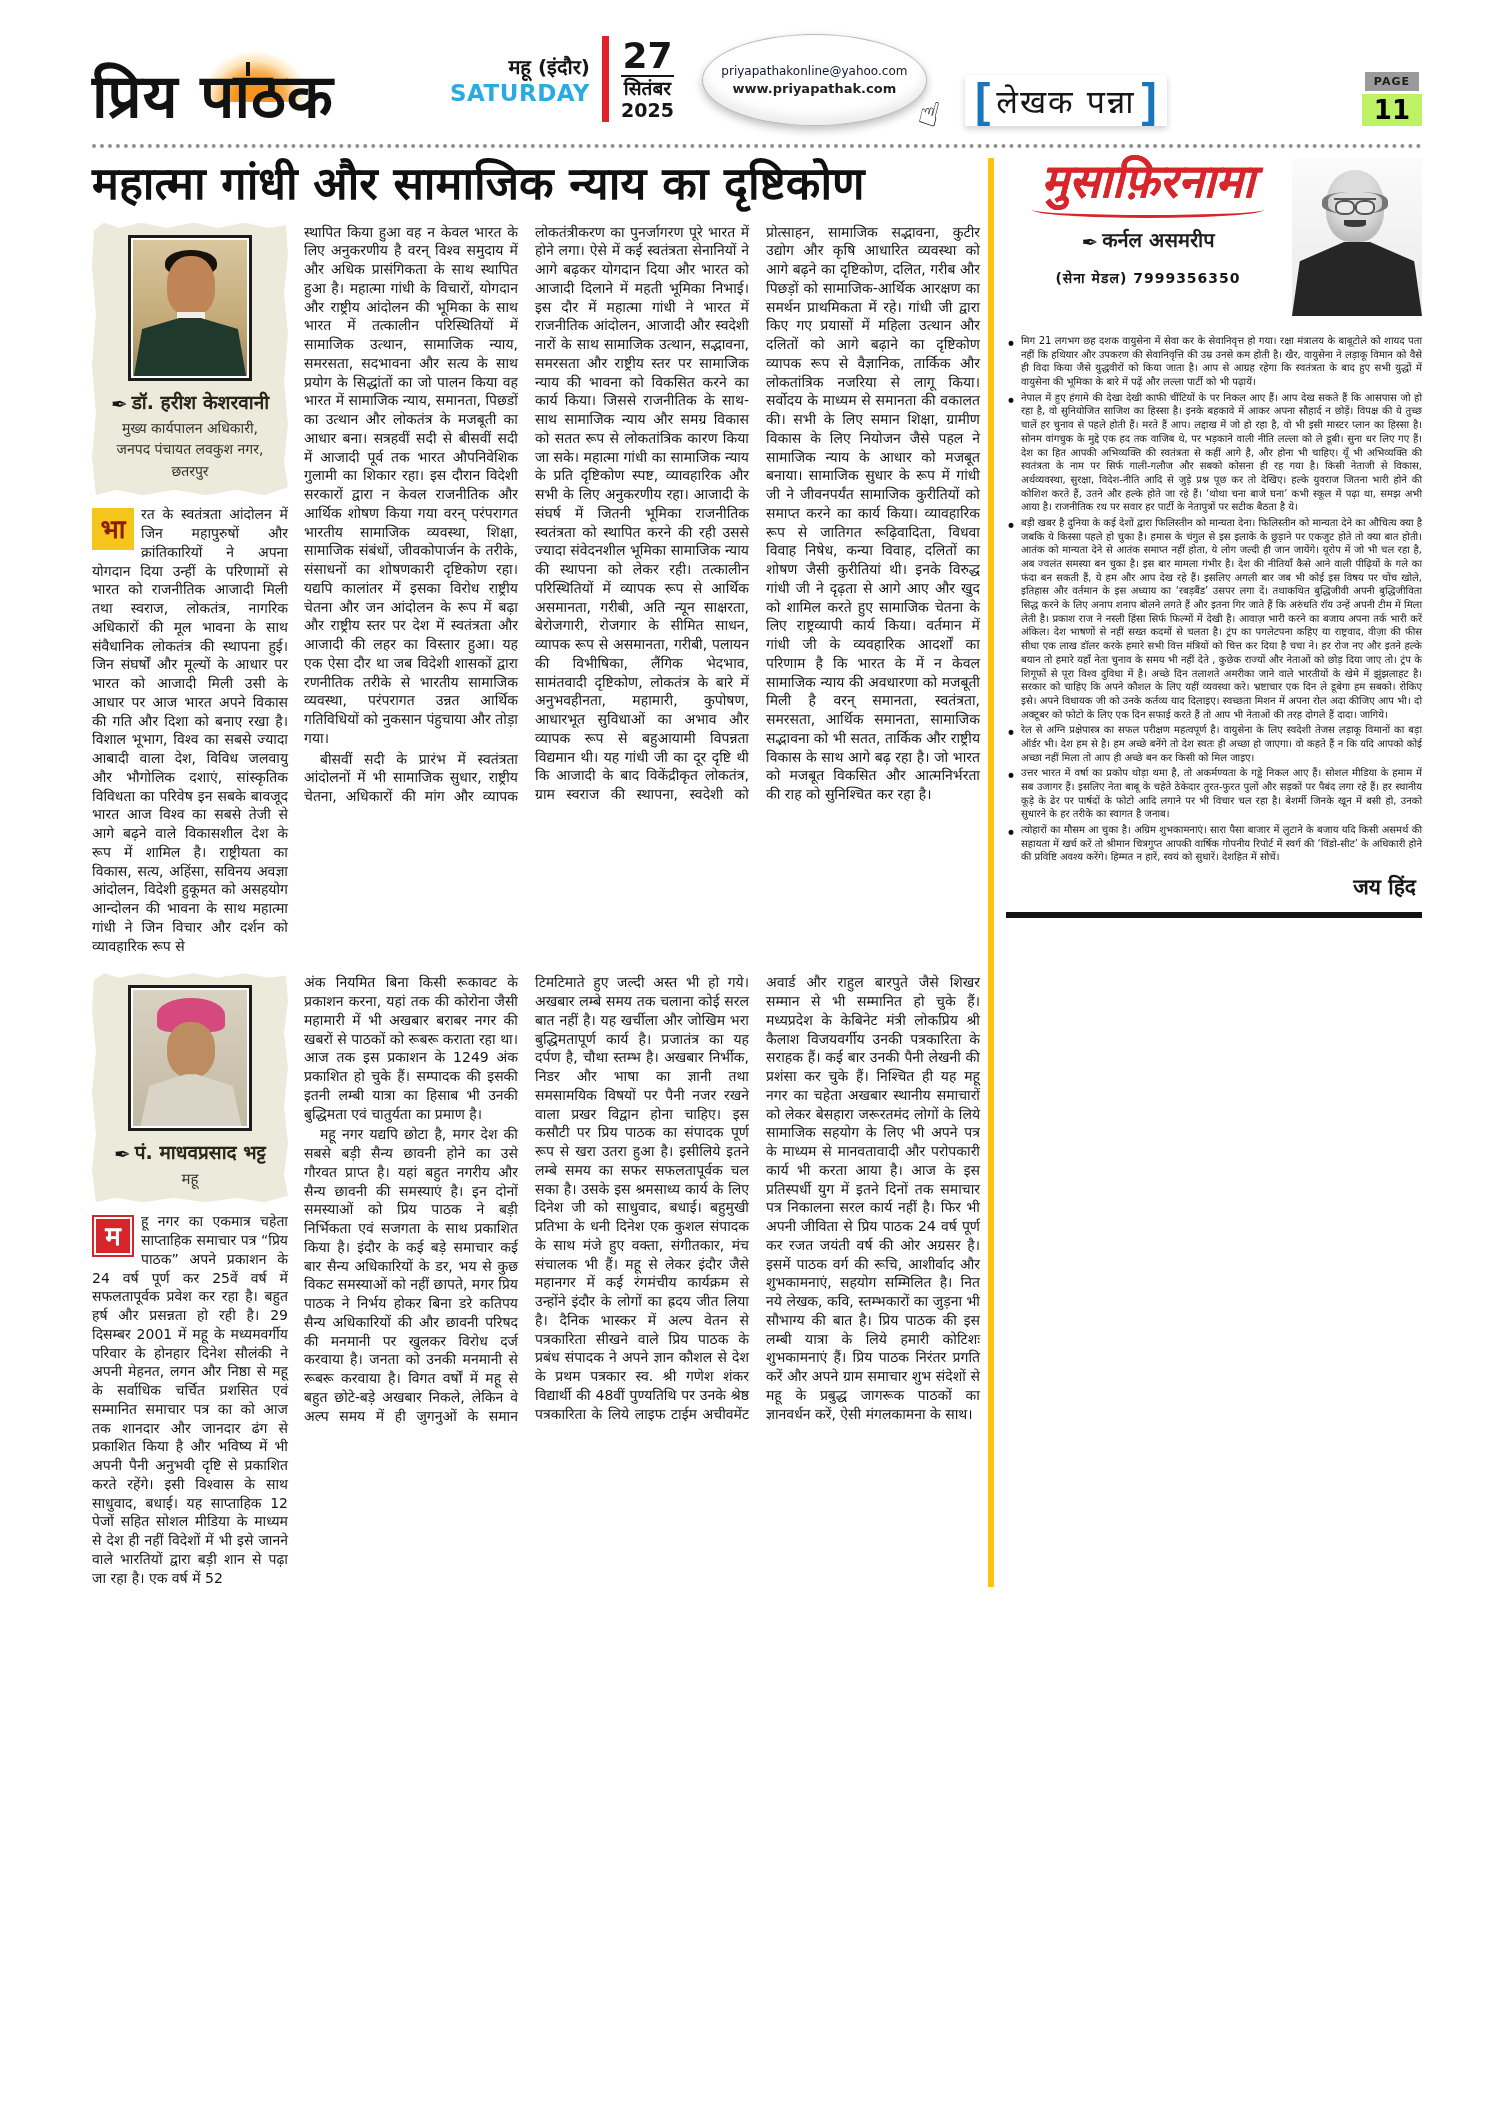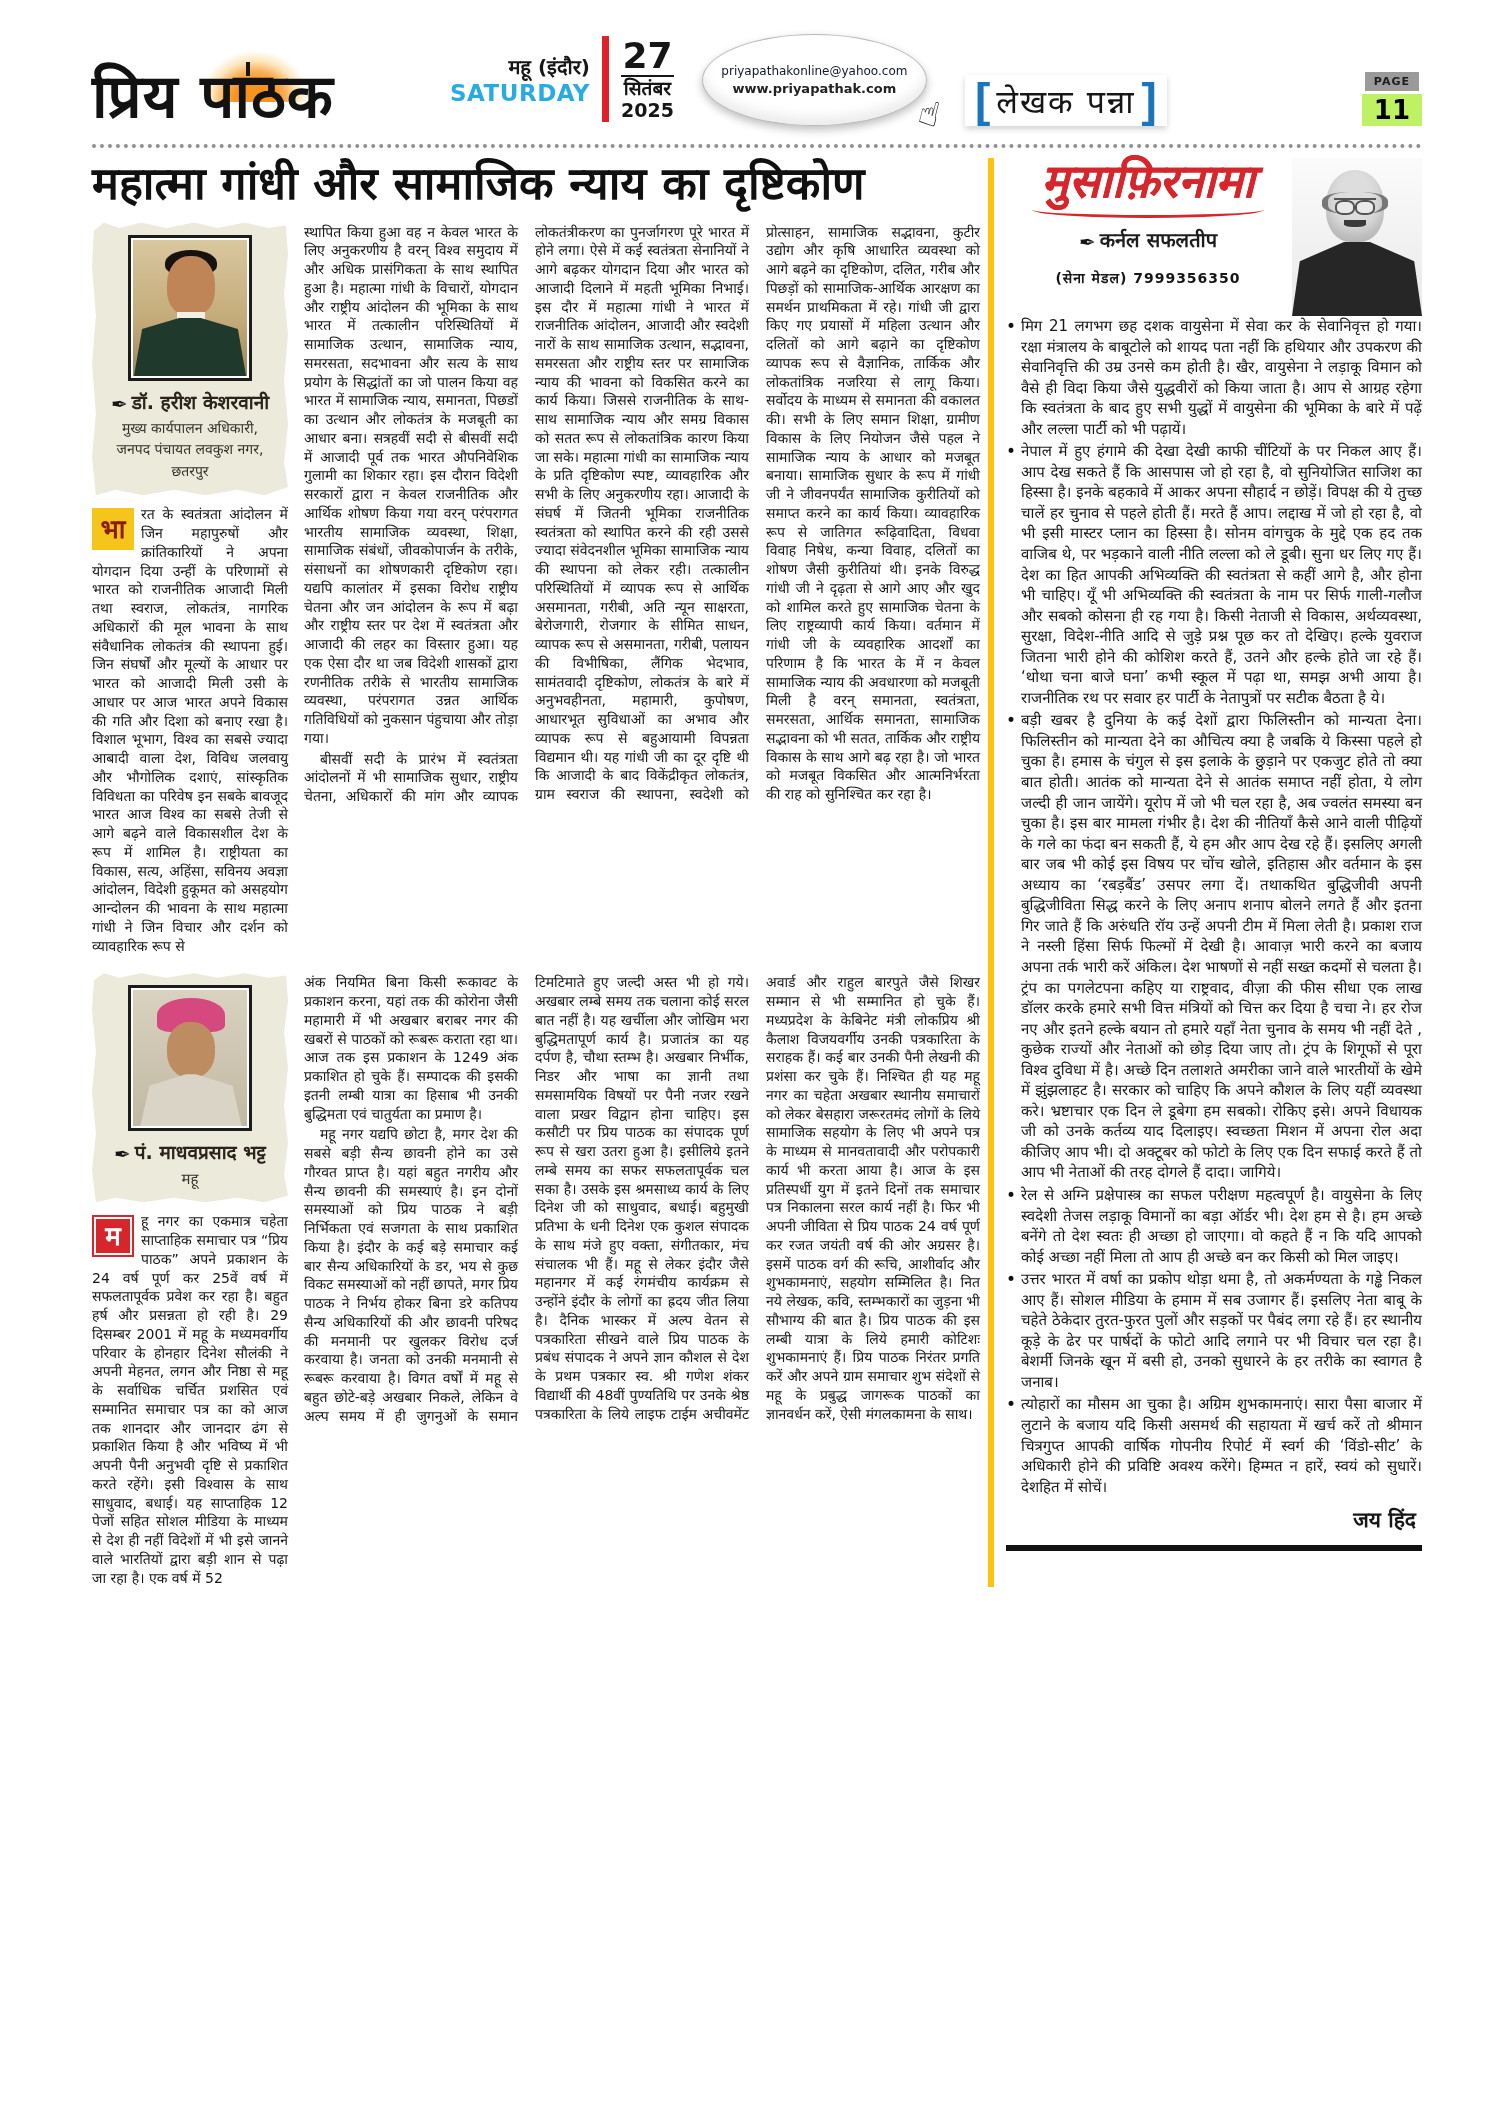--- a/index.html
+++ b/index.html
@@ -105,21 +105,21 @@
   .mus-top{ display:flex; gap:2px; align-items:flex-start; }
   .mus-titlewrap{ flex:1; text-align:center; }
   .mus-title{
     font-family:"Liberation Serif","DejaVu Serif",serif;
     font-style:italic; font-weight:800; font-size:46px; color:#d6252b; line-height:1.05;
     text-shadow:0 0 .4px #d6252b;
   }
   .mus-flourish{ width:82%; height:10px; margin:2px auto 8px; border-bottom:3px solid #d6252b; border-radius:0 0 60% 60%/0 0 100% 100%; }
   .mus-author{ font-size:20px; font-weight:800; color:#1d1d1d; }
   .mus-cred{ font-size:14px; font-weight:700; letter-spacing:1px; margin-top:14px; }
-  .mus-list{ list-style:none; margin-top:0; font-size:15px; line-height:1.37; text-align:justify; }
+  .mus-list{ list-style:none; margin-top:18px; font-size:10px; line-height:1.37; text-align:justify; }
   .mus-list li{ position:relative; padding-left:15px; margin-bottom:2px; }
   .mus-list li:before{ content:"•"; position:absolute; left:0; top:-1px; font-size:17px; color:#111; }
   .mus-sign{ text-align:right; font-size:21px; font-weight:800; margin-top:6px; padding-right:6px; }
   .mus-rule{ border-bottom:6px solid #121212; margin-top:12px; }
 </style>
 </head>
 <body>
 
 <header class="hdr">
   <div class="masthead">
@@ -225,21 +225,21 @@
   <div class="vdivider">
       <div class="bar"></div>
     </div>
 
   <aside class="mus">
     <div class="mus-top">
       <div class="mus-titlewrap">
         <div class="mus-title">मुसाफ़िरनामा</div>
         <div class="mus-flourish"></div>
         <div>
-          <span class="pen-ic">✒</span><span class="mus-author">कर्नल सफलतीप</span>
+          <span class="pen-ic">✒</span><span class="mus-author">कर्नल असमरीप</span>
         </div>
         <div class="mus-cred">(सेना मेडल) 7999356350</div>
       </div>
       <div class="p3-frame">
         <div class="p3">
           <div class="head"></div>
             <div class="hairside"></div>
             <div class="glasses"></div>
             <div class="mustache"></div>
             <div class="shoulders"></div>

